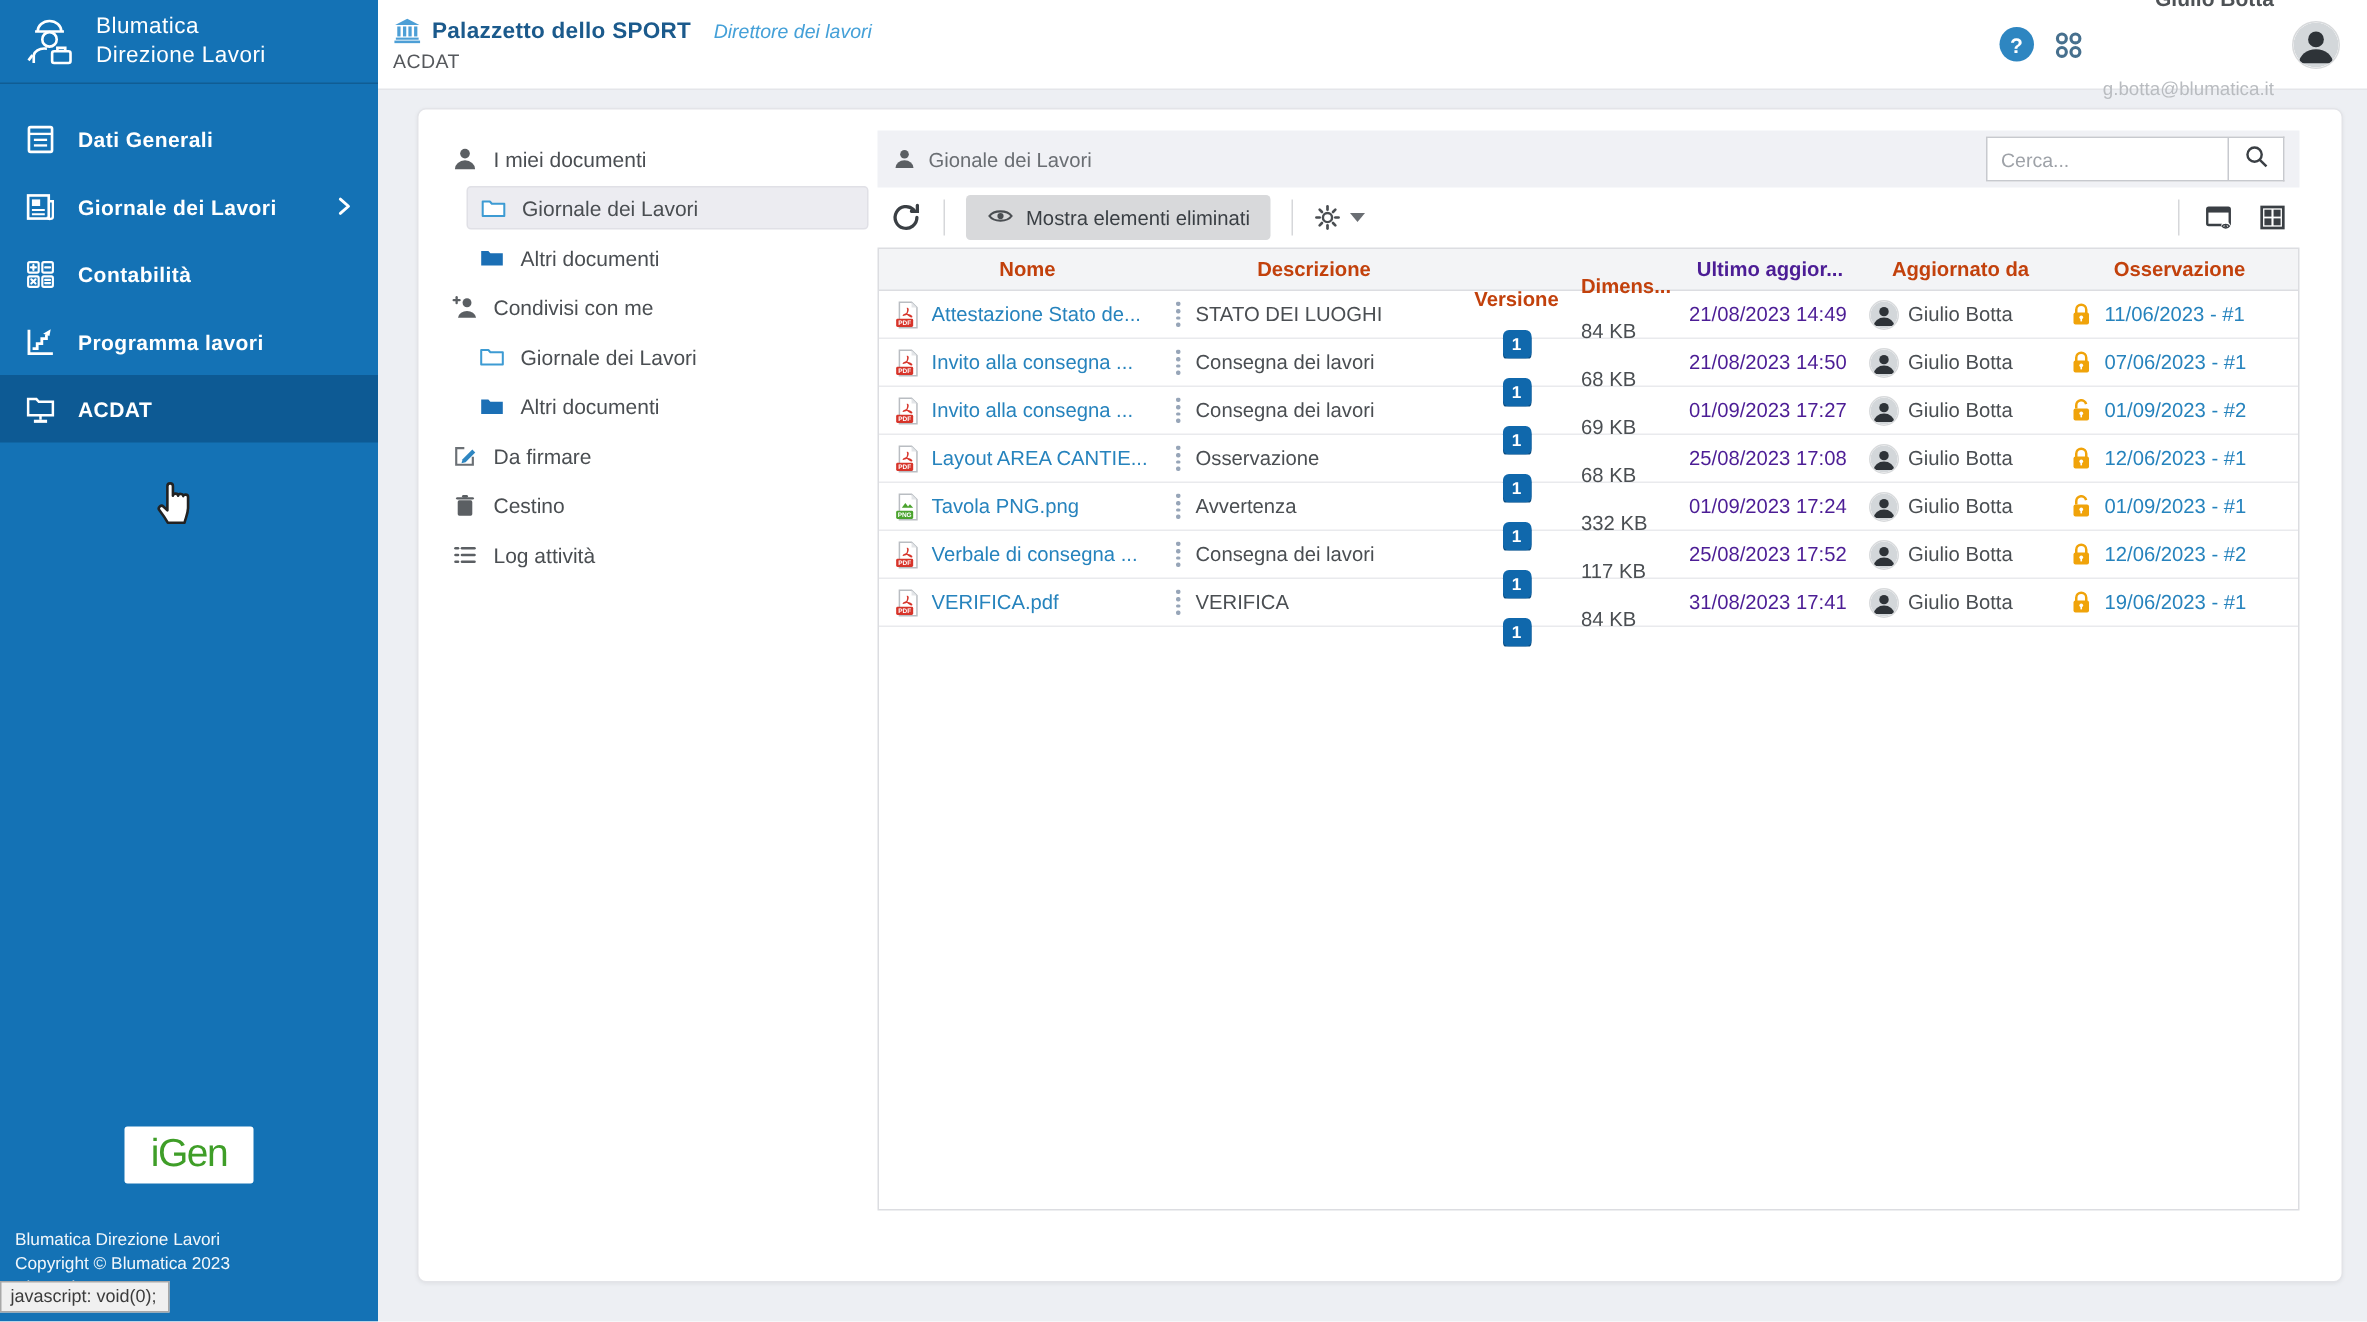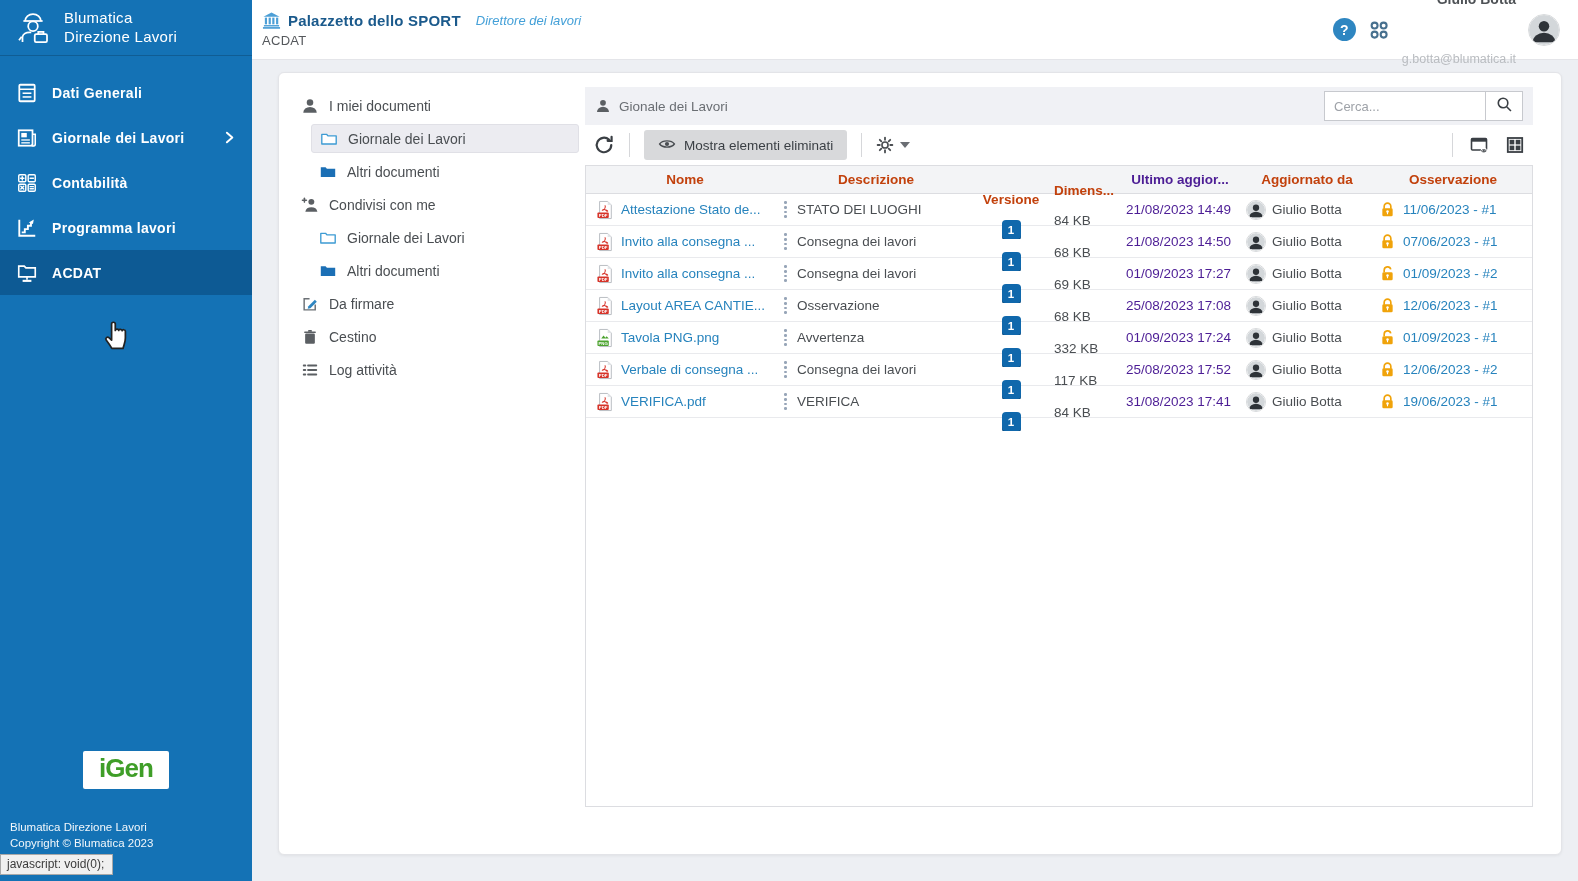--- a/index.html
+++ b/index.html
@@ -16,21 +16,21 @@
   .side-item { display:flex; align-items:center; gap:14px; height:45px; padding:0 16px; cursor:pointer; }
   .side-item.active { background:#0d5a94; }
   .s-icon { width:22px; height:22px; flex:0 0 22px; }
   .s-icon svg { width:22px; height:22px; display:block; }
   .s-label { font-size:14px; font-weight:700; letter-spacing:.3px; }
   .s-chev { margin-left:auto; width:13px; height:13px; }
   .s-chev svg { width:13px; height:13px; display:block; }
   .hand-cursor { position:absolute; left:102px; top:314px; width:32px; height:36px; z-index:5; }
   .side-bottom { position:absolute; left:0; right:0; bottom:0; }
   .logo-box { width:86px; margin:0 auto 30px auto; background:#fff; border-radius:2px; text-align:center; padding:2px 6px 5px 6px; }
-  .logo-text { font-size:26px; font-weight:700; color:#3f9e28; letter-spacing:-1px; }
+  .logo-text { font-size:26px; font-weight:400; color:#3f9e28; letter-spacing:-1px; }
   .side-foot { padding:0 10px 14px 10px; font-size:11.5px; line-height:1.4; color:#f2f7fb; }
   .side-foot .foot-link { text-decoration:none; color:#fff; cursor:pointer; display:inline-block; }
 
   
   .right-col { flex:1; display:flex; flex-direction:column; height:100%; }
 
   
   .topbar { height:60px; flex:0 0 60px; background:#fff; border-bottom:1px solid #e4e5e9; display:flex; align-items:center; padding:0 18px 0 10px;justify-content:flex-end; }
   .proj-block { display:flex; flex-direction:column; justify-content:center; gap:3px; }
   .proj-row { display:flex; align-items:center; gap:7px; }

